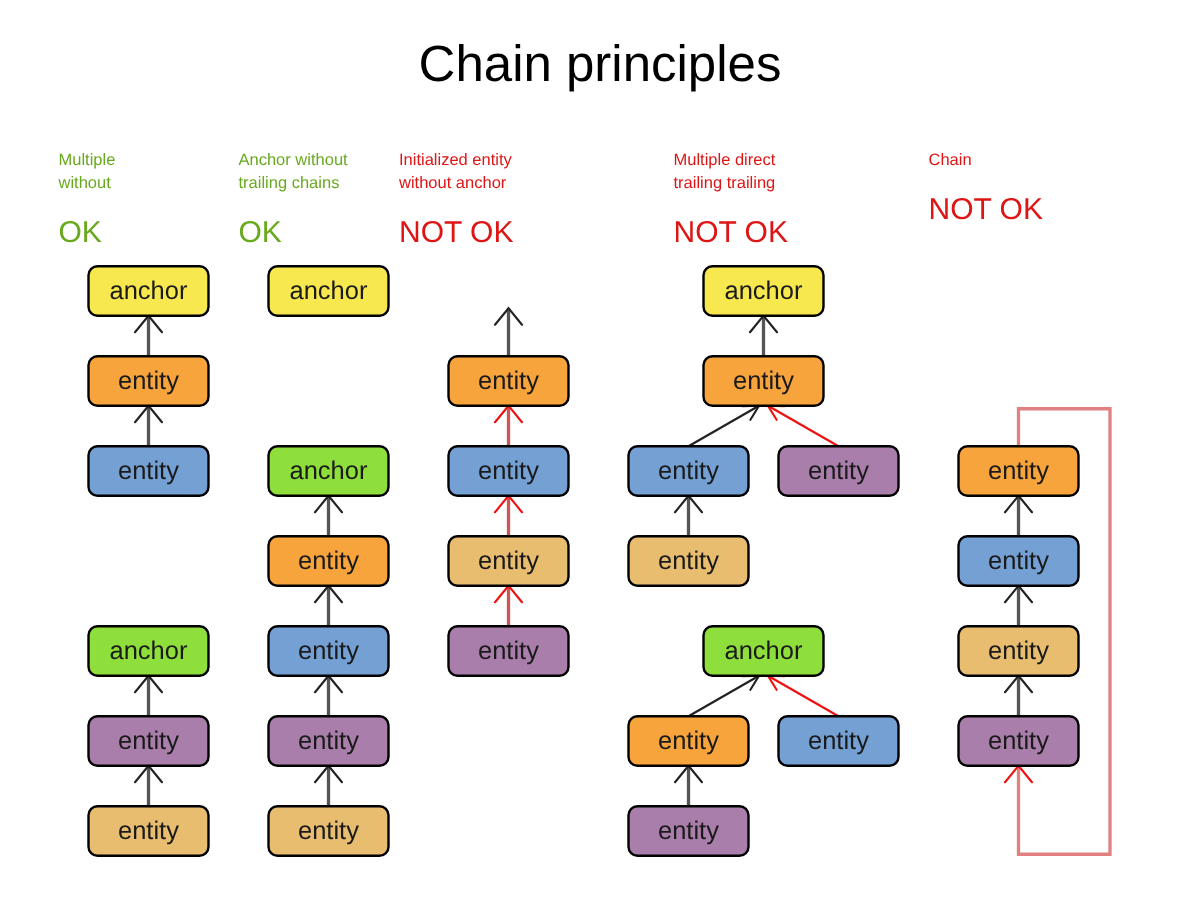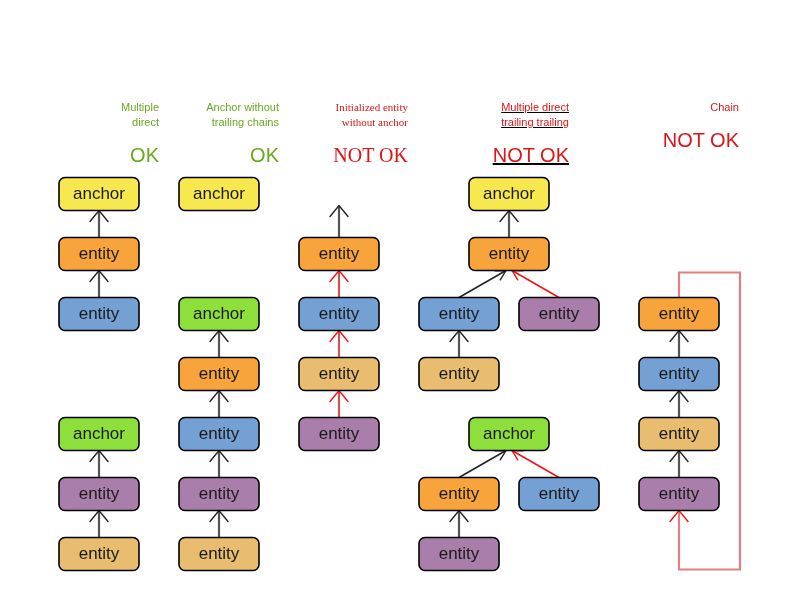--- a/index.html
+++ b/index.html
@@ -25,21 +25,21 @@
     top: 24px;
     width: 800px;
     text-align: center;
     font-size: 34px;
     font-weight: 400;
     color: #000000;
     letter-spacing: 0px;
   }
   .col-header {
     position: absolute;
-    text-align: right;
+    text-align: left;
     font-size: 11px;
     line-height: 15px;
   }
   .col-header .verdict {
     display: block;
     margin-top: 14px;
     font-size: 20px;
     line-height: 22px;
   }
   .ok-green { color: #69a91e; }
@@ -96,40 +96,41 @@
     stroke: #e08080;
     stroke-width: 2.2;
     fill: none;
   }
 </style>
 </head>
 <body>
 
 <div id="canvas">
 
+  <div id="diagram-title">Chain principles</div>
 
   <div class="col-header" style="left:39px; top:100px; width:120px;">
     <span class="ok-green">Multiple</span><br>
-    <span class="ok-green">direct</span>
+    <span class="ok-green">without</span>
     <span class="verdict ok-green">OK</span>
   </div>
 
   <div class="col-header" style="left:159px; top:100px; width:120px;">
     <span class="ok-green">Anchor without</span><br>
     <span class="ok-green">trailing chains</span>
     <span class="verdict ok-green">OK</span>
   </div>
 
-  <div class="col-header" style="left:288px; top:100px; width:120px;font-family:Liberation Serif, serif;">
+  <div class="col-header" style="left:266px; top:100px; width:120px;">
     <span class="not-ok-red">Initialized entity</span><br>
     <span class="not-ok-red">without anchor</span>
     <span class="verdict not-ok-red">NOT OK</span>
   </div>
 
-  <div class="col-header" style="left:449px; top:100px; width:120px;text-decoration:underline;">
+  <div class="col-header" style="left:449px; top:100px; width:120px;">
     <span class="not-ok-red">Multiple direct</span><br>
     <span class="not-ok-red">trailing trailing</span>
     <span class="verdict not-ok-red">NOT OK</span>
   </div>
 
   <div class="col-header" style="left:619px; top:100px; width:120px;">
     <span class="not-ok-red">Chain</span><br>
     <span class="not-ok-red"></span>
     <span class="verdict not-ok-red">NOT OK</span>
   </div>

